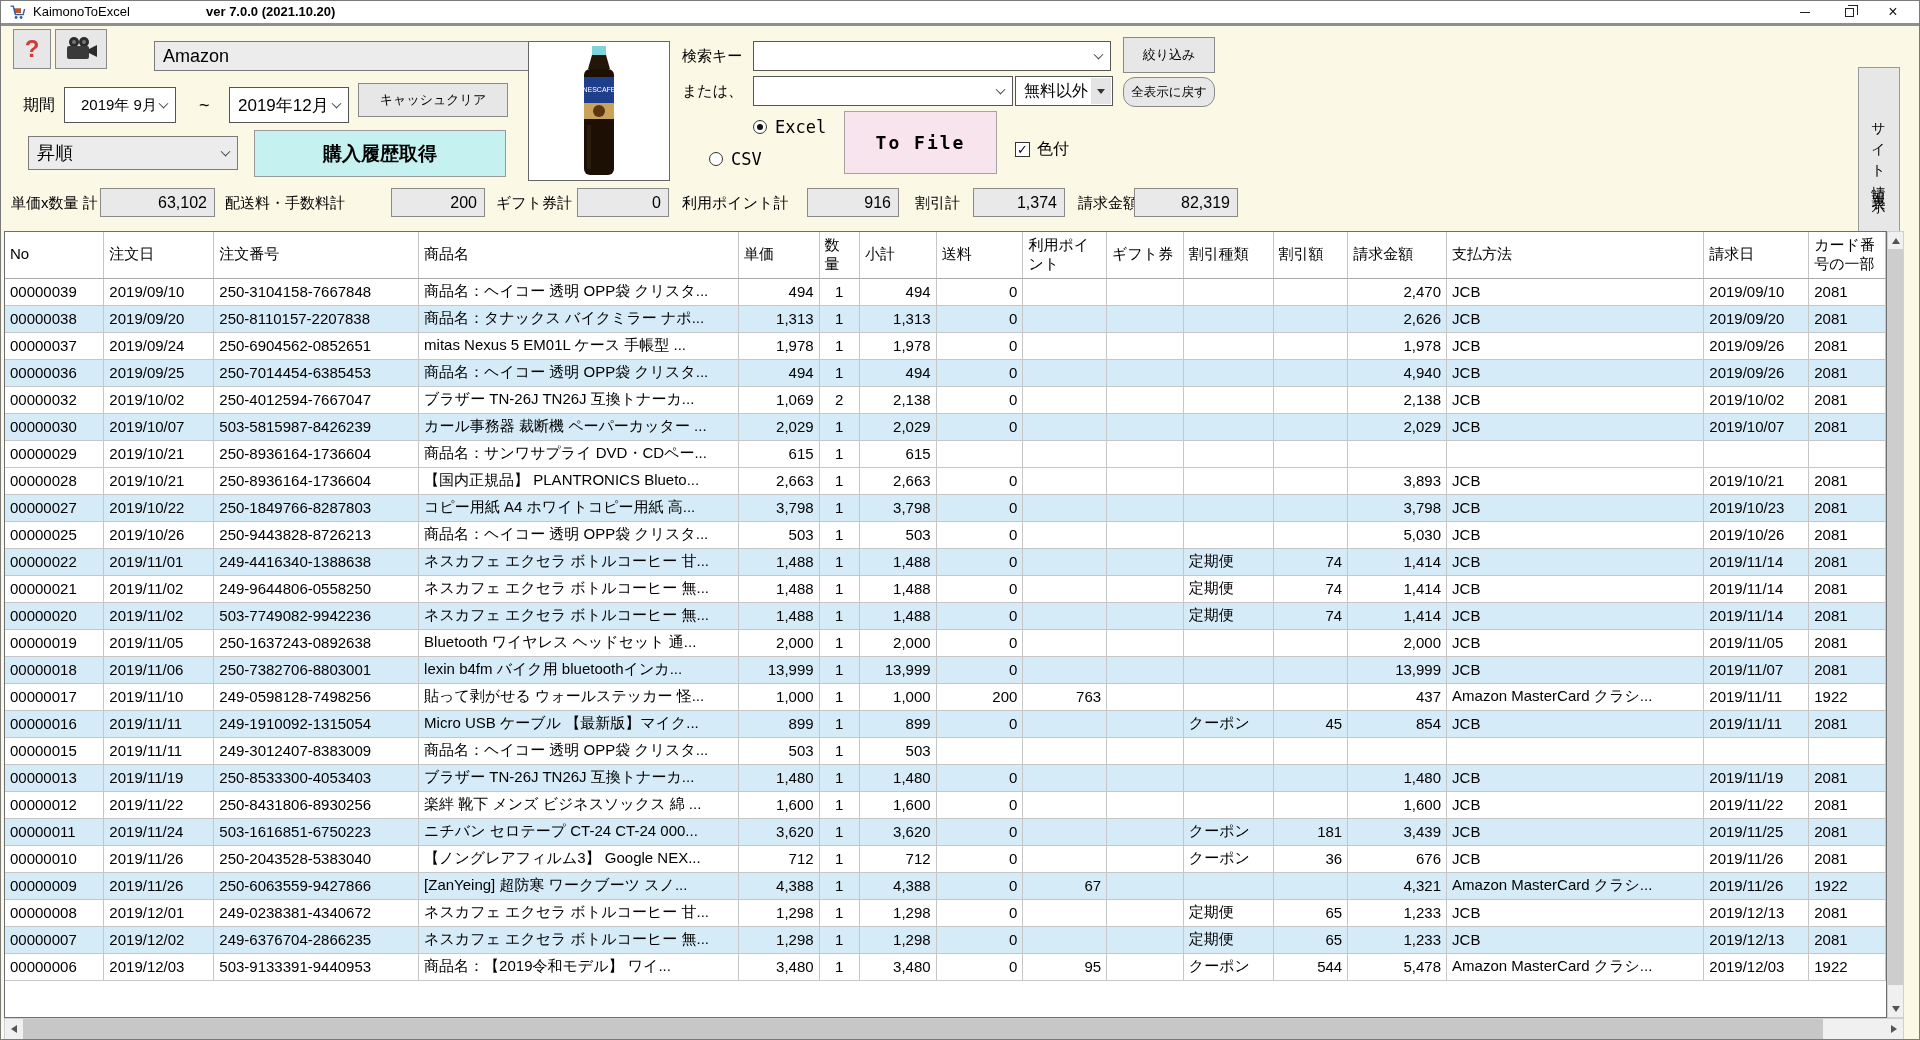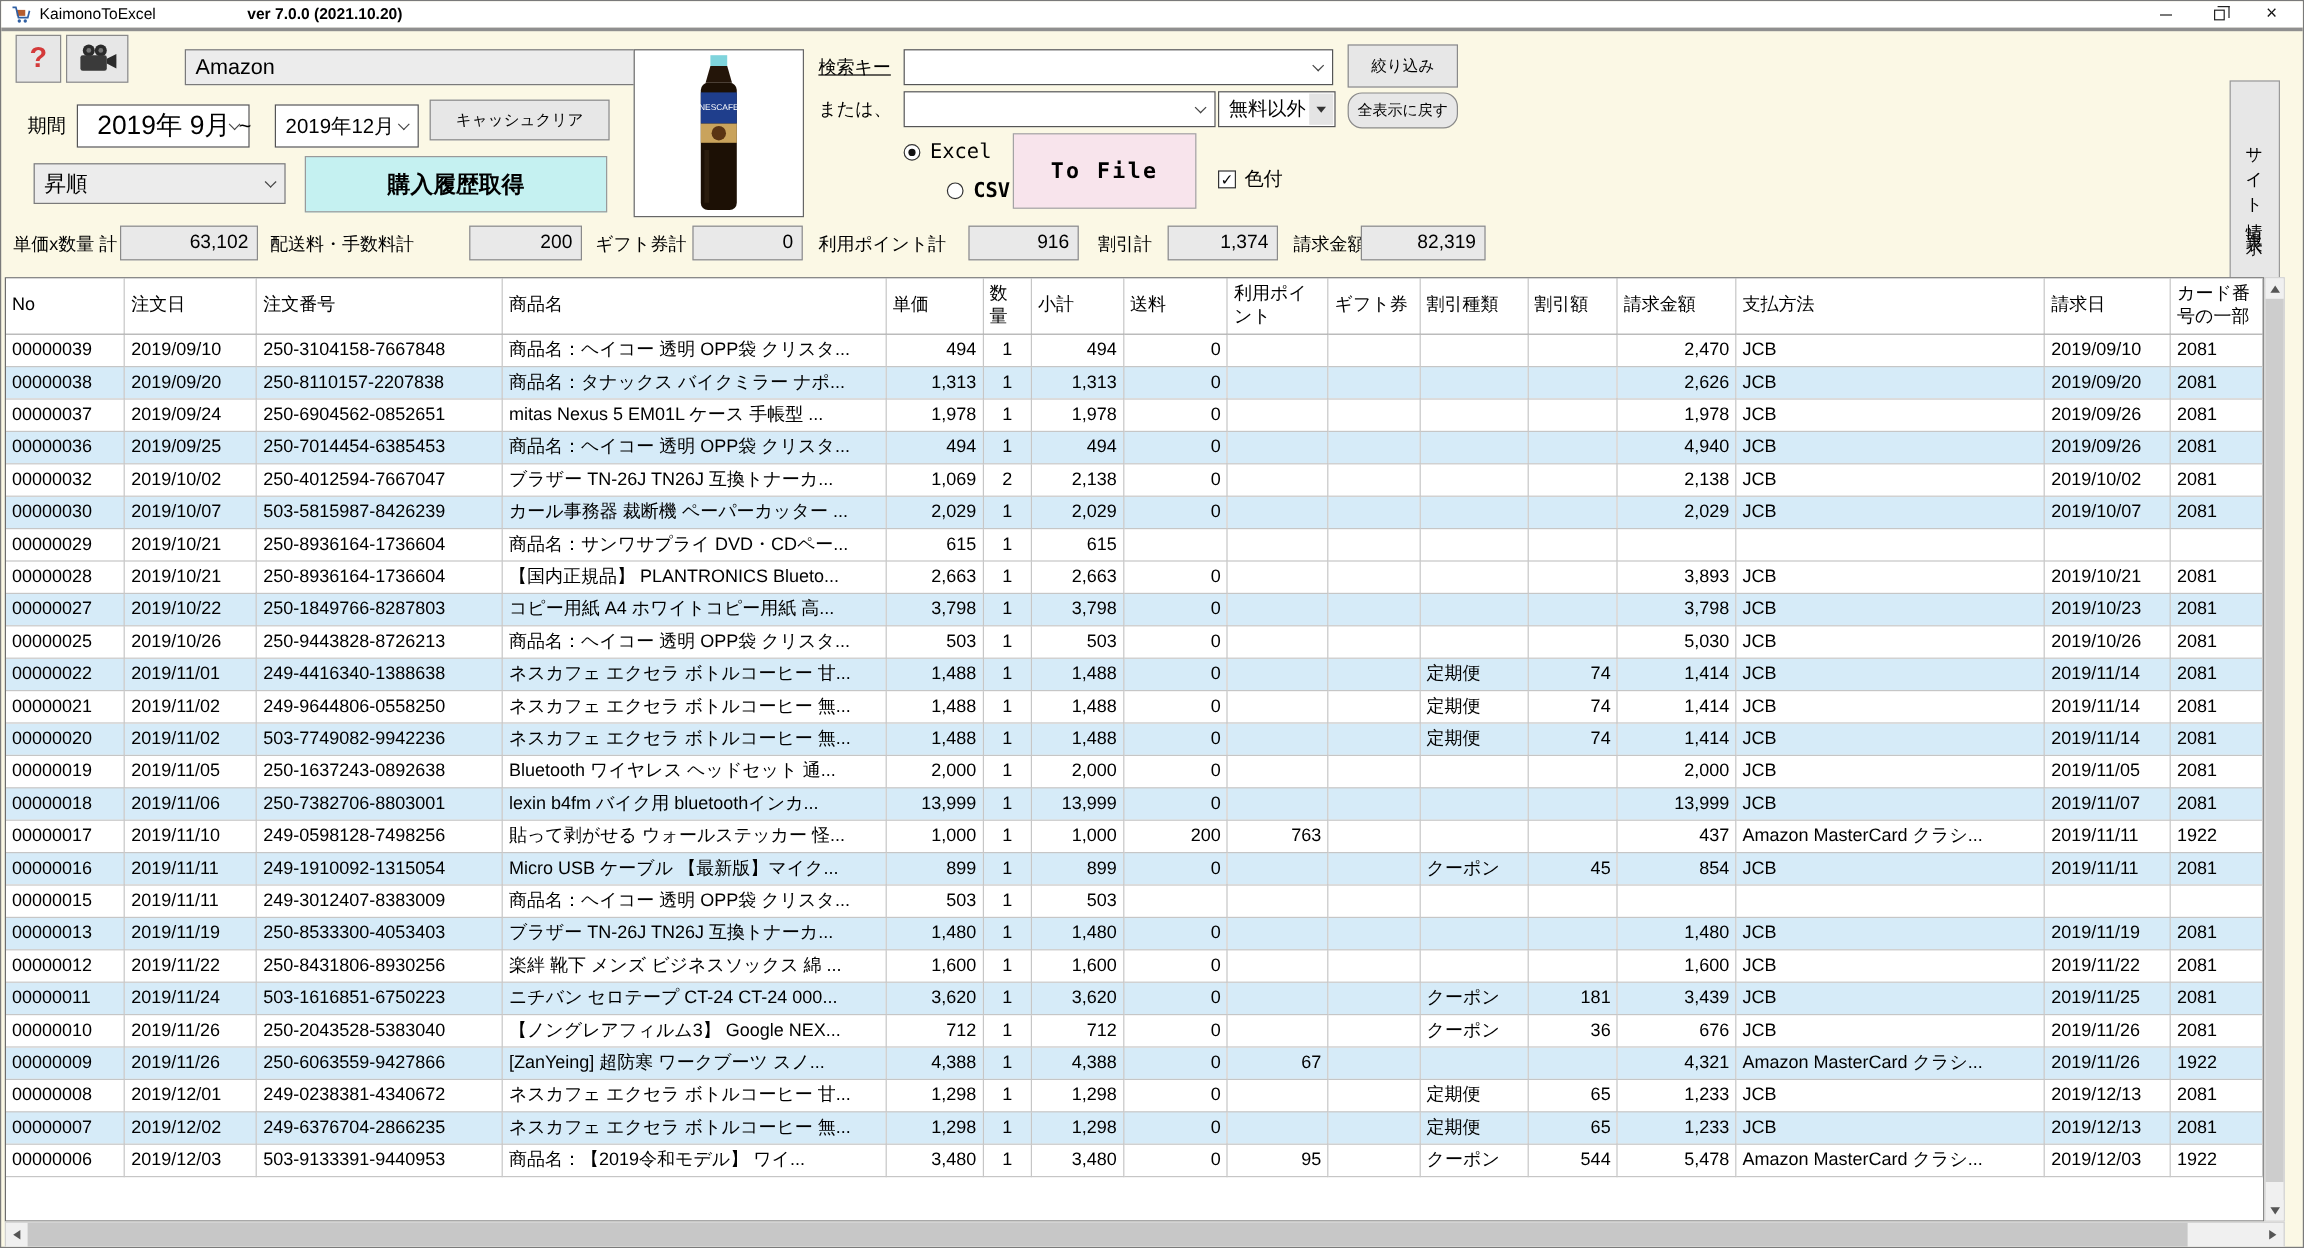--- a/index.html
+++ b/index.html
@@ -24,41 +24,41 @@
   
   .btn { position:absolute; background:#E7E7E7; border:1px solid #8a8a8a; display:flex; align-items:center; justify-content:center; font-size:13px; }
   .combo { position:absolute; border:1px solid #7a7a7a; background:#ECECEC; display:flex; align-items:center; padding:0 8px; font-size:18px; }
   .combo.white { background:#fff; border-color:#555; }
   .chev { position:absolute; right:8px; top:50%; width:7px; height:7px; border-right:1.6px solid #444; border-bottom:1.6px solid #444; transform:translateY(-70%) rotate(45deg); }
   .label { position:absolute; font-size:15px; }
   
   .help-btn { left:12px; top:28px; width:38px; height:40px; font-size:24px; font-weight:bold; color:#d43a3a; }
   .cam-btn  { left:54px; top:28px; width:52px; height:40px; }
   .site-combo { left:153px; top:40px; width:463px; height:30px; }
-  .period-from { left:63px; top:86px; width:144px; height:36px; font-size:22px;padding-left:16px; }
+  .period-from { left:63px; top:86px; width:112px; height:36px; font-size:15px;padding-left:16px; }
   .period-to   { left:228px; top:86px; width:120px; height:36px; font-size:17px; }
   .tilde { left:198px; top:94px; font-size:18px; }
   .cache-btn { left:357px; top:82px; width:150px; height:34px; }
   .sort-combo { left:27px; top:135px; width:210px; height:34px; }
   .fetch-btn { left:253px; top:129px; width:252px; height:47px; background:#C5F1F1; border:1px solid #9a9a9a; font-size:19px; font-weight:bold; }
   .imgframe { position:absolute; left:527px; top:40px; width:142px; height:140px; background:#fff; border:1px solid #666; display:flex; align-items:center; justify-content:center; }
-  .searchkey-label { left:681px; top:46px;text-decoration:underline; }
+  .searchkey-label { left:681px; top:46px; }
   .search1 { left:752px; top:40px; width:358px; height:30px; }
   .filter-btn { left:1122px; top:36px; width:92px; height:36px; }
   .or-label { left:681px; top:81px; }
   .search2 { left:752px; top:75px; width:260px; height:30px; }
   .free-combo { left:1014px; top:75px; width:98px; height:30px; background:#fff; border:1px solid #555; font-size:16px; padding-right:22px; }
   .free-dd { position:absolute; right:1px; top:1px; width:20px; height:26px; background:#E4E4E4; display:flex; align-items:center; justify-content:center; }
   .dd-tri { width:0; height:0; border-left:4px solid transparent; border-right:4px solid transparent; border-top:5px solid #333; }
   .showall-btn { left:1122px; top:76px; width:92px; height:30px; font-size:12.5px;border-radius:12px; }
   .radio-row { position:absolute; display:flex; align-items:center; gap:8px; font-family:"DejaVu Sans Mono","Liberation Mono",monospace; font-size:17px; }
   .radio { width:14px; height:14px; border:1px solid #333; border-radius:50%; background:#fff; position:relative; }
   .radio.sel::after { content:""; position:absolute; left:3px; top:3px; width:6px; height:6px; border-radius:50%; background:#111; }
   .excel-radio { left:752px; top:116px; }
-  .csv-radio { left:788px; top:148px;font-weight:bold; }
+  .csv-radio { left:708px; top:148px; }
   .tofile-btn { left:843px; top:110px; width:153px; height:63px; background:#F8E4EC; border:1px solid #a3a3a3; font-family:"DejaVu Sans Mono","Liberation Mono",monospace; font-weight:bold; font-size:18px; letter-spacing:2px; }
   .color-check { position:absolute; left:1014px; top:138px; display:flex; align-items:center; gap:7px; font-size:16px; }
   .checkbox { width:15px; height:15px; border:1px solid #333; background:#fff; display:flex; align-items:center; justify-content:center; font-size:13px; line-height:1; }
   .siteinfo-btn { position:absolute; left:1857px; top:66px; width:42px; height:172px; background:#E7E7E7; border:1px solid #9a9a9a; writing-mode:vertical-rl; text-orientation:upright; letter-spacing:5px; font-size:14px; display:flex; align-items:center; justify-content:center; }
   
   .totals { position:absolute; left:0; top:186px; width:1900px; height:34px; }
   .tlabel { position:absolute; top:7px; font-size:15px; white-space:nowrap; }
   .tbox { position:absolute; top:1px; height:29px; background:#E9E9E9; border:1px solid #8a8a8a; text-align:right; font-size:16px; line-height:27px; padding-right:7px; }
   
   .table-wrap { position:absolute; left:3px; top:230px; width:1883px; height:787px; overflow:hidden; background:#fff; border:1px solid #6e6e6e; }

